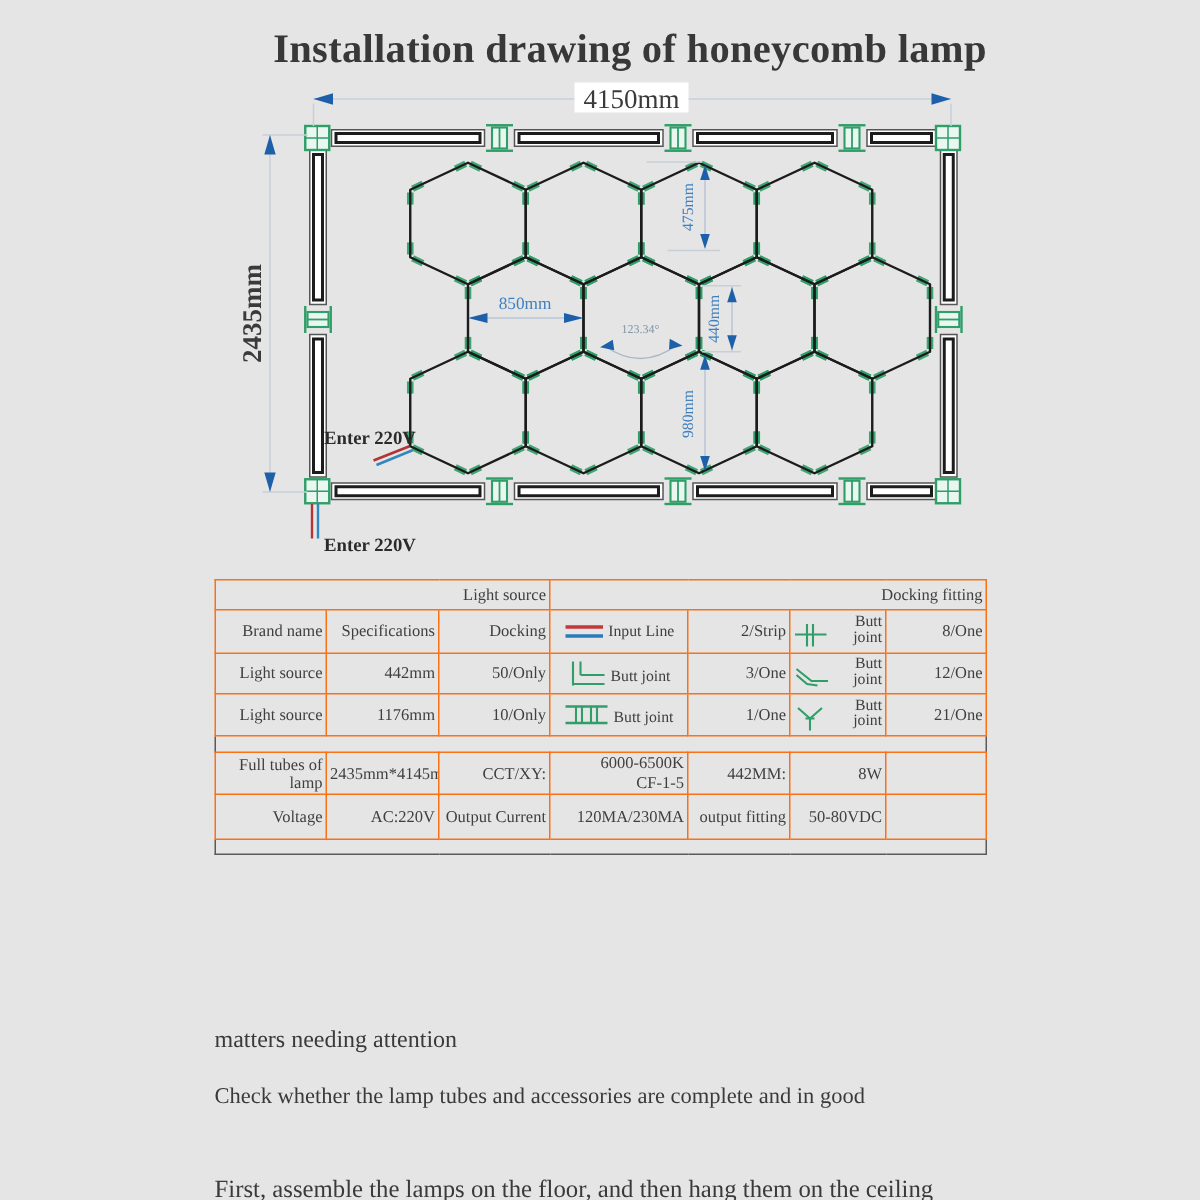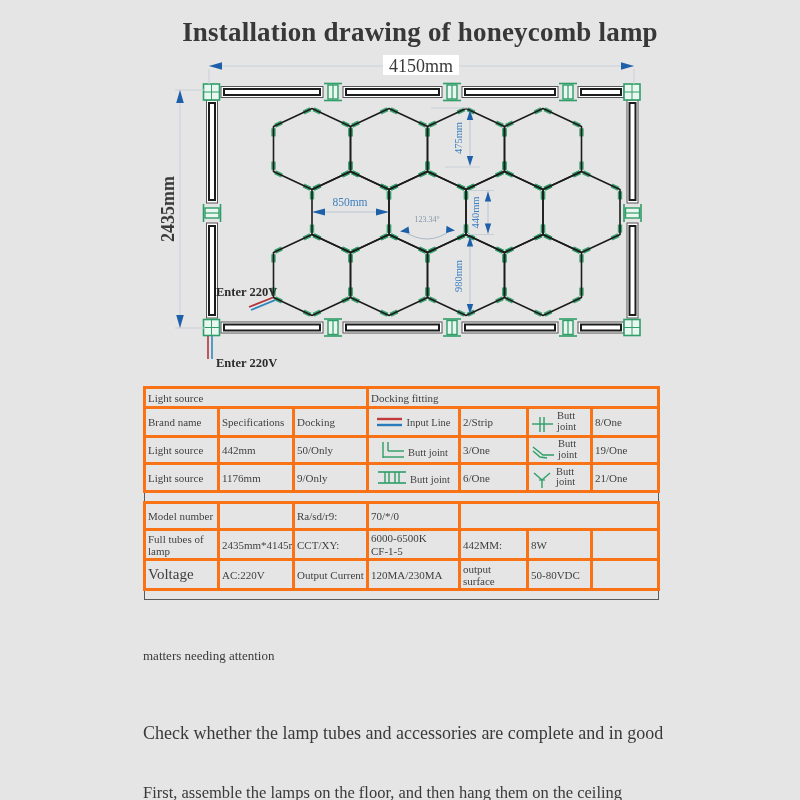--- a/index.html
+++ b/index.html
@@ -4,37 +4,37 @@
 <style>
   html,body{margin:0;padding:0;background:#fff;}
   #page{position:relative;width:800px;height:800px;background:#e5e5e5;overflow:hidden;
         font-family:Liberation Serif, serif;color:#3a3a3a;}
   #title{position:absolute;left:0;top:17px;width:840px;text-align:center;
          font-size:27px;font-weight:600;letter-spacing:.2px;color:#383838;}
   #drawing-svg{position:absolute;left:0;top:0;width:800px;height:382px;}
   
   #spec-wrap{position:absolute;left:143px;top:386px;width:514px;}
   table.spec{border-collapse:collapse;table-layout:fixed;width:514px;}
-  table.spec td{border:3px solid #f97316;font-size:11px;color:#3f3f3f;text-align:left;
+  table.spec td{border:1px solid #f97316;font-size:11px;color:#3f3f3f;text-align:right;
                 vertical-align:middle;padding:1px 2px;overflow:hidden;}
   td.sect{font-size:11.5px;}
   td.lbl{text-align:center;font-size:10.5px;}
   td.small{font-size:8.5px;}
   td.sm2{font-size:9.5px;}
   td.qty{text-align:left;padding-left:8px;}
   td.dock{padding:1px 2px;}
   td.prewrap{white-space:pre-line;line-height:1.15;}
   .dockcell{display:flex;align-items:flex-end;justify-content:center;gap:3px;}
   .dockcell .dlabel{font-size:10.5px;line-height:1;padding-bottom:1px;}
   .dockcell svg{flex:none;}
   tr.spacer td{border-left:1px solid #5a5a5a;border-right:1px solid #5a5a5a;}
   
   .note{position:absolute;left:143px;color:#3a3a3a;}
-  #note-attention{top:648px;font-size:13px;}
-  #note-check{top:720px;font-size:18px;line-height:1.55;}
+  #note-attention{top:685px;font-size:16px;}
+  #note-check{top:720px;font-size:15px;line-height:1.55;}
   #note-first{top:783px;font-size:16.5px;}
 </style>
 </head>
 <body>
 
 <div id="page">
 
   <div id="title">Installation drawing of honeycomb lamp</div>
 
   <svg id="drawing-svg" viewBox="0 0 800 382">
@@ -402,87 +402,80 @@
         <td class="qty">3/One</td>
         <td class="dock">
               <div class="dockcell">
           <svg width="24" height="16">
             <polyline points="2,2 12,10 23,10" fill="none" stroke="#2f9e68" stroke-width="1.4"></polyline>
             <polyline points="2,6 9,12 16,13" fill="none" stroke="#2f9e68" stroke-width="1.4"></polyline>
           </svg>
           <span class="dlabel">Butt joint</span>
         </div>
             </td>
-        <td class="qty">19/One</td>
+        <td class="qty">12/One</td>
       </tr>
 
       <tr style="height:28px">
         <td class="lbl">Light source</td>
         <td>1176mm</td>
-        <td class="qty">9/Only</td>
+        <td class="qty">10/Only</td>
         <td class="dock">
               <div class="dockcell">
           <svg width="30" height="17">
             <line x1="1" y1="3" x2="29" y2="3" stroke="#2f9e68" stroke-width="1.6"></line>
             <line x1="1" y1="14" x2="29" y2="14" stroke="#2f9e68" stroke-width="1.6"></line>
             <line x1="8" y1="3" x2="8" y2="14" stroke="#2f9e68" stroke-width="1.4"></line>
             <line x1="12" y1="3" x2="12" y2="14" stroke="#2f9e68" stroke-width="1.4"></line>
             <line x1="18" y1="3" x2="18" y2="14" stroke="#2f9e68" stroke-width="1.4"></line>
             <line x1="22" y1="3" x2="22" y2="14" stroke="#2f9e68" stroke-width="1.4"></line>
           </svg>
           <span class="dlabel">Butt joint</span>
         </div>
             </td>
-        <td class="qty">6/One</td>
+        <td class="qty">1/One</td>
         <td class="dock">
               <div class="dockcell">
           <svg width="22" height="18">
             <line x1="11" y1="9" x2="3" y2="2" stroke="#2f9e68" stroke-width="1.4"></line>
             <line x1="11" y1="9" x2="19" y2="2" stroke="#2f9e68" stroke-width="1.4"></line>
             <line x1="11" y1="9" x2="11" y2="17" stroke="#2f9e68" stroke-width="1.4"></line>
             <line x1="8" y1="9" x2="14" y2="9" stroke="#2f9e68" stroke-width="1.2"></line>
           </svg>
           <span class="dlabel">Butt joint</span>
         </div>
             </td>
         <td class="qty">21/One</td>
       </tr>
 
       <tr class="spacer" style="height:11px">
         <td colspan="7" style="border-left:1px solid #5a5a5a;border-right:1px solid #5a5a5a;"></td>
       </tr>
 
 
-      <tr style="height:27px">
-        <td class="lbl">Model number</td>
-        <td></td>
-        <td>Ra/sd/r9:</td>
-        <td>70/*/0</td>
-        <td colspan="3"></td>
-      </tr>
 
       <tr style="height:26px">
         <td class="lbl">Full tubes of lamp</td>
         <td class="small">2435mm*4145mm</td>
         <td>CCT/XY:</td>
         <td class="prewrap">6000-6500K
 CF-1-5</td>
         <td>442MM:</td>
         <td>8W</td>
         <td></td>
       </tr>
 
 
 
       <tr style="height:30px">
-        <td class="lbl" style="font-size:15px">Voltage</td>
+        <td class="lbl" style="font-size:11px">Voltage</td>
         <td>AC:220V</td>
         <td>Output Current</td>
         <td>120MA/230MA</td>
-        <td class="small">output surface</td>
+        <td class="small">output fitting</td>
         <td>50-80VDC</td>
         <td></td>
       </tr>
 
       <tr class="spacer" style="height:10px">
         <td colspan="7" style="border-left:1px solid #5a5a5a;border-right:1px solid #5a5a5a;border-bottom:1px solid #5a5a5a;"></td>
       </tr>
     </tbody>
       </table>
   </div>

